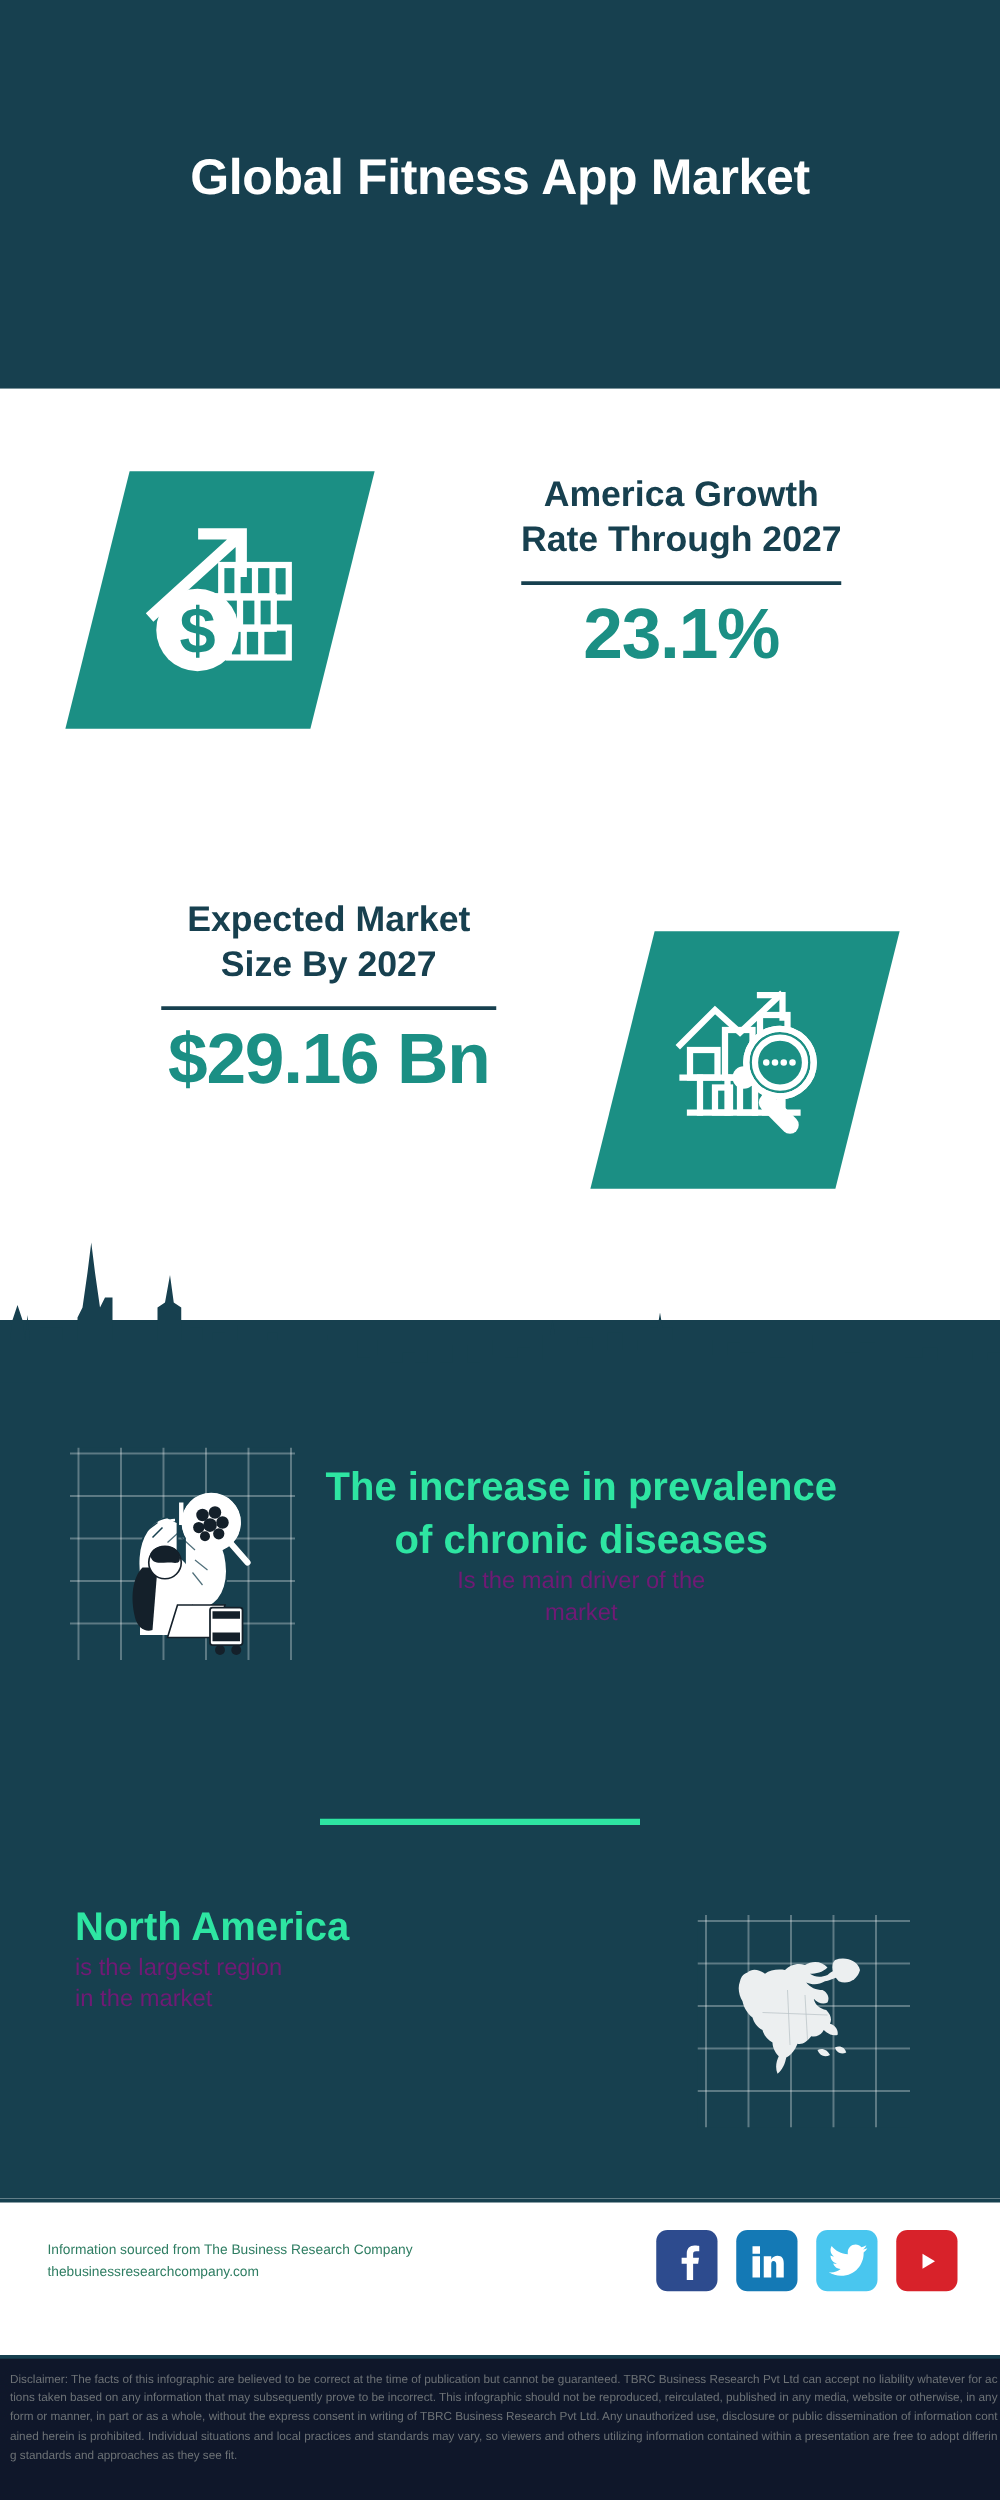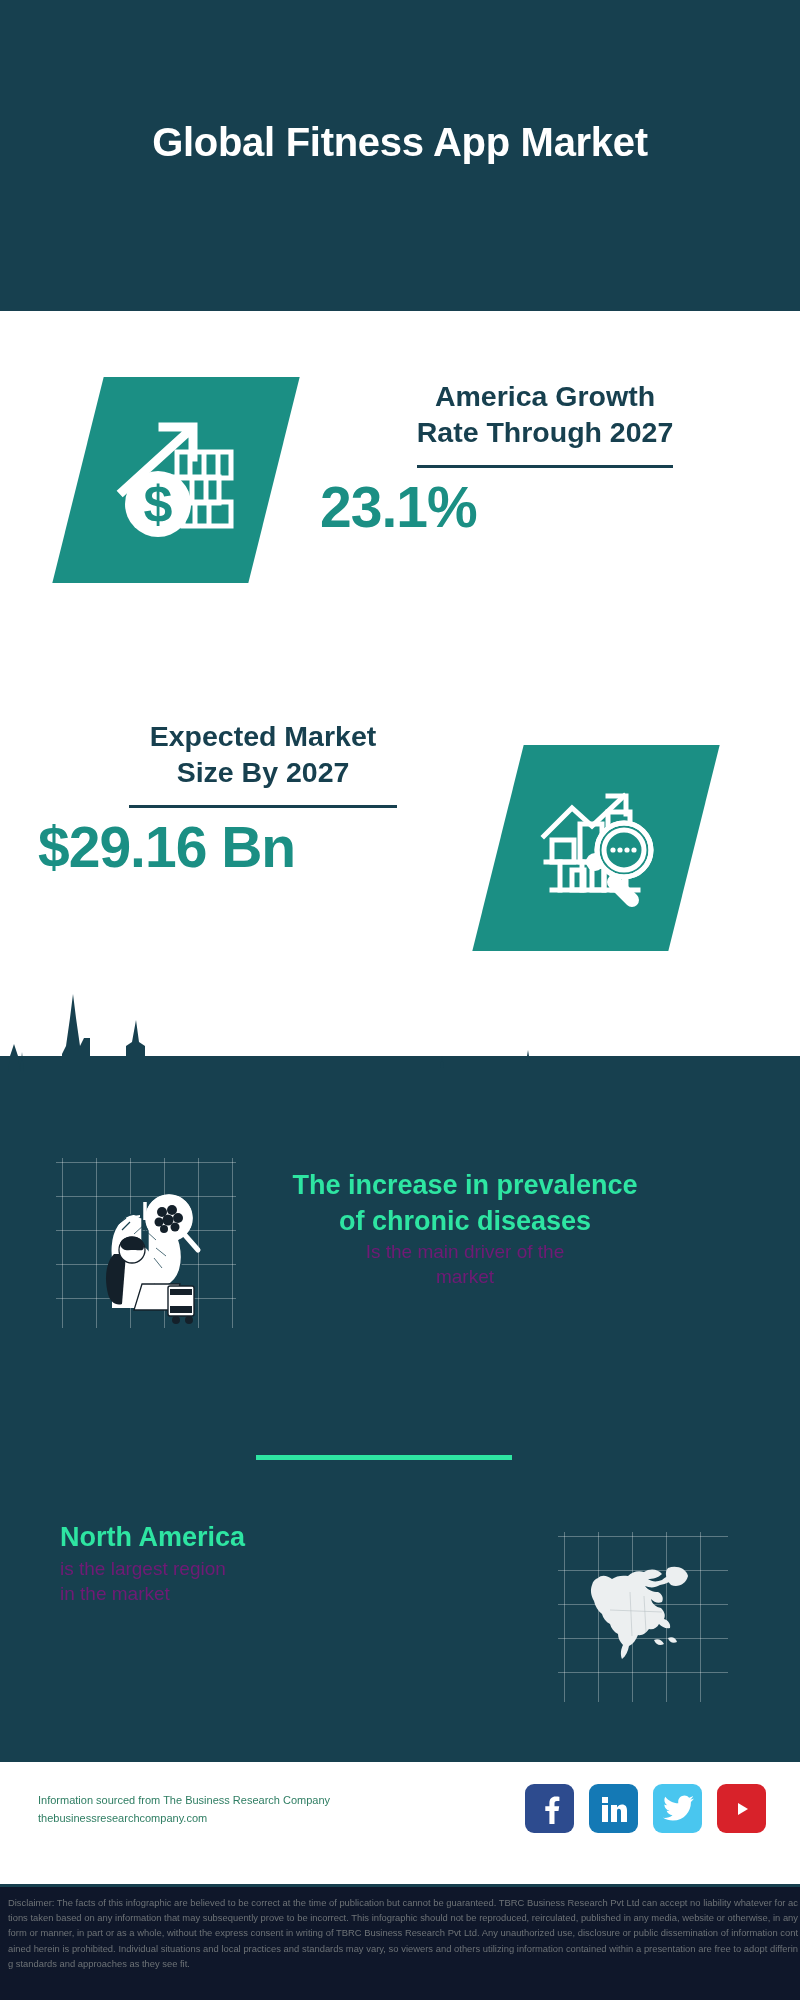--- a/index.html
+++ b/index.html
@@ -74,21 +74,21 @@
   .stat-rule {
     height: 3px;
     background: #17404f;
     margin: 14px auto 10px auto;
     width: 256px;
   }
   .stat-value {
     color: #1b8f84;
     font-size: 57px;
     font-weight: bold;
-    text-align: left;
+    text-align: center;
     line-height: 1.05;
     letter-spacing: -1px;
   }
 
   .block-growth { left: 320px; top: 378px; width: 450px; }
   .block-growth .stat-rule { width: 256px; }
   .block-size   { left: 38px;  top: 718px; width: 450px; }
   .block-size .stat-rule { width: 268px; }
 
   
@@ -127,21 +127,21 @@
 
   
   .driver-text {
     position: absolute;
     left: 250px; top: 1168px;
     width: 430px;
     text-align: center;
   }
   .txt-accent {
     color: #2ee5a2;
-    font-size: 27px;
+    font-size: 32px;
     font-weight: bold;
     line-height: 1.32;
   }
   .txt-plain {
     color: #701a75;
     font-size: 19px;
     line-height: 1.32;
   }
 
   .mid-divider {

